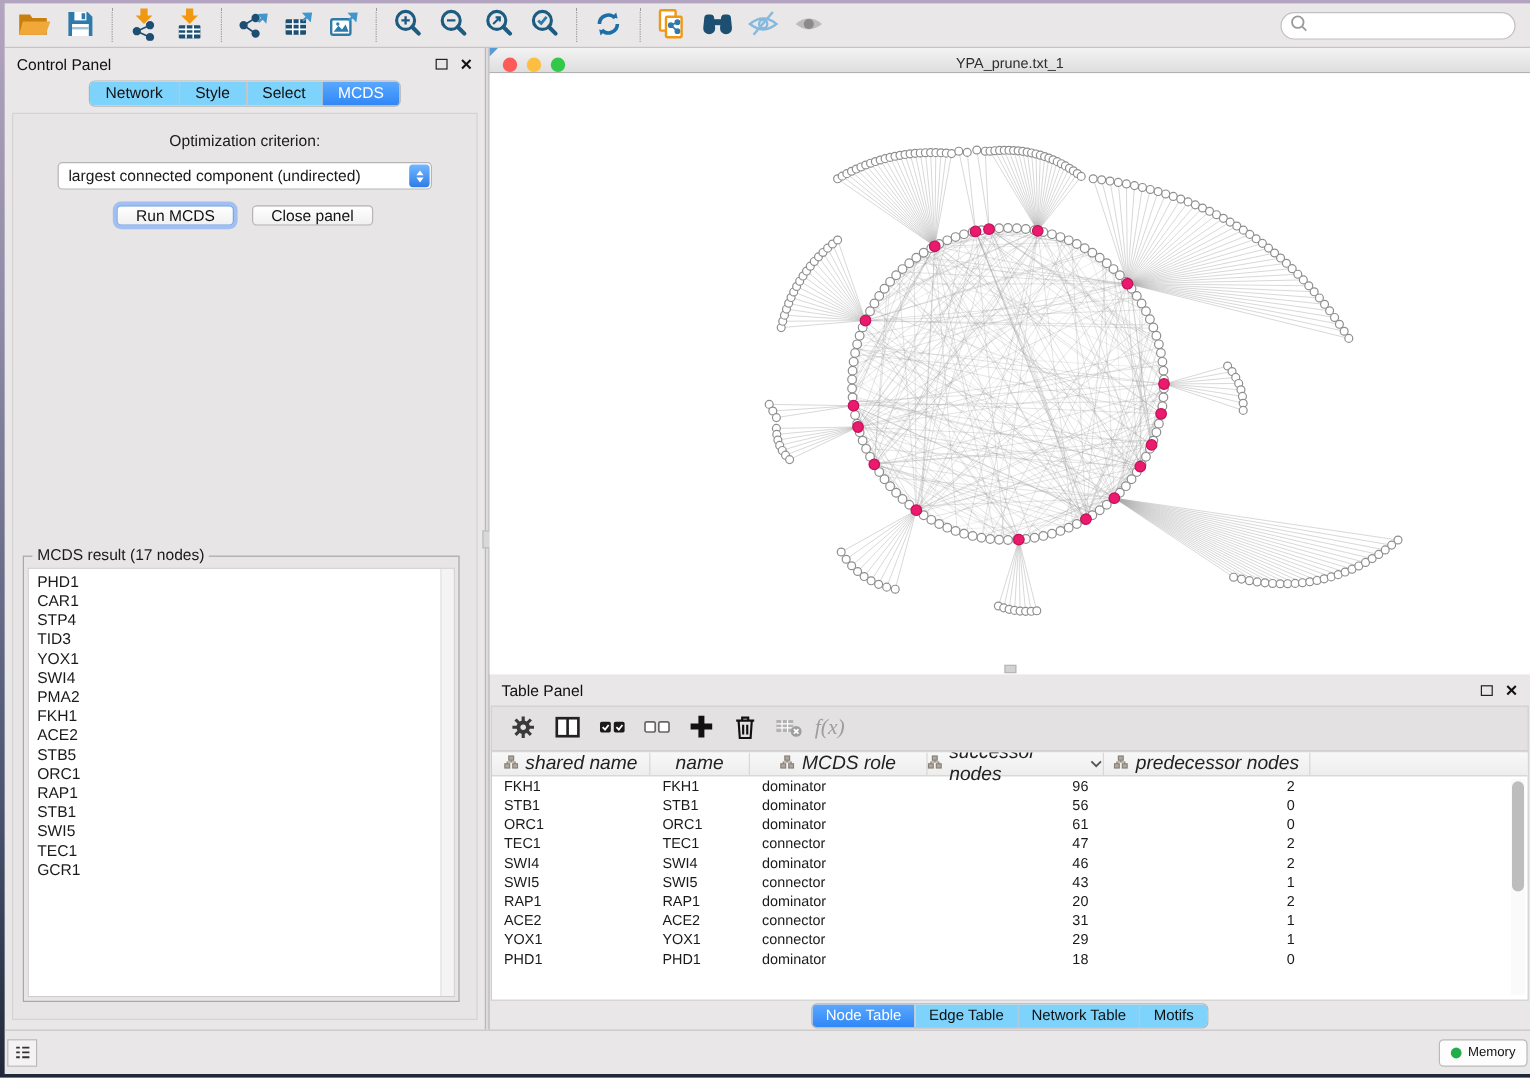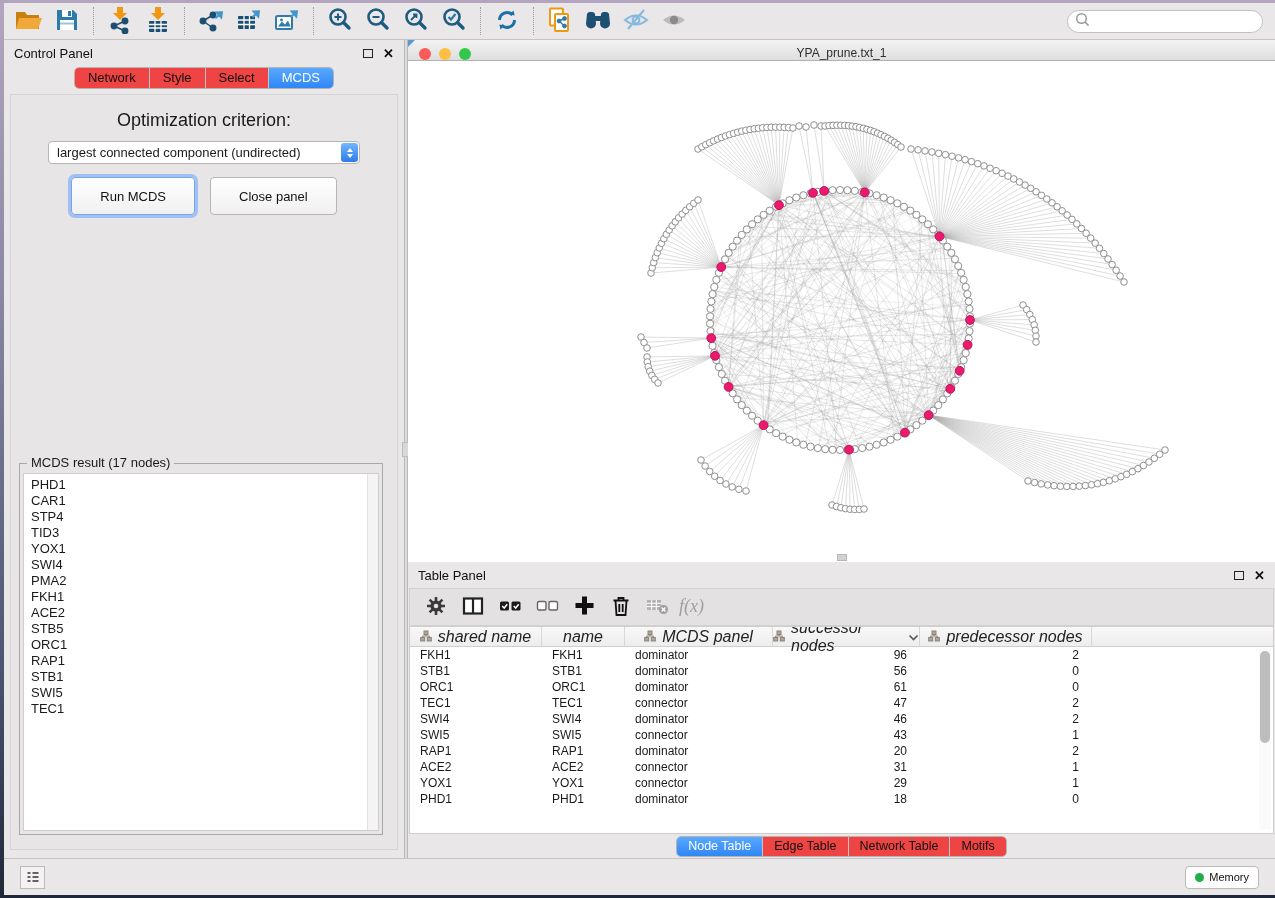--- a/index.html
+++ b/index.html
@@ -24,31 +24,31 @@
 
   
   .control-panel { width:400px; flex-shrink:0; background:#e9e7e8; display:flex; flex-direction:column; }
   .panel-head { height:26px; display:flex; align-items:center; padding:0 10px; flex-shrink:0; }
   .panel-title { font-size:13px; color:#111; }
   .win-btns { margin-left:auto; display:flex; align-items:center; gap:10px; }
   .float-btn { width:10px; height:9px; border:1.5px solid #222; background:transparent; }
   .close-btn { font-size:13px; font-weight:bold; color:#111; line-height:1; }
   .cp-tabs { display:flex; justify-content:center; margin:1px 0 5px; flex-shrink:0; }
   .tab-group { display:flex; border:1px solid #b5b3b4; border-radius:5px; overflow:hidden; background:#fdfdfd; }
-  .tab { padding:2px 13px 3px; font-size:13px; border-right:1px solid #c6c4c5; background:#ef4444; color:#111; white-space:nowrap; }
+  .tab { padding:2px 13px 3px; font-size:13px; border-right:1px solid #c6c4c5; background:#7dd3fc; color:#111; white-space:nowrap; }
   .tab:last-child { border-right:none; }
   .tab.active { background:linear-gradient(#5aa9ff,#2f86f6); color:#fff; }
   .cp-body { flex:1; margin:0 6px 8px; background:#e7e5e6; border:1px solid #d5d3d4; position:relative; padding-top:15px; display:flex; flex-direction:column; align-items:center; min-height:0; }
-  .opt-label { font-size:18px; margin-bottom:10px; }
+  .opt-label { font-size:13px; margin-bottom:10px; }
   .dropdown { width:312px; height:23px; background:#fff; border:1px solid #b7b5b6; border-radius:4px; display:flex; align-items:center; padding-left:8px; font-size:13px; position:relative; }
   .dd-stepper { position:absolute; right:1px; top:1px; bottom:1px; width:17px; border-radius:3px; background:linear-gradient(#74b7ff,#2d7ce8); display:flex; flex-direction:column; align-items:center; justify-content:center; gap:2px; }
   .arr-up { width:0; height:0; border-left:3.5px solid transparent; border-right:3.5px solid transparent; border-bottom:4.5px solid #fff; }
   .arr-dn { width:0; height:0; border-left:3.5px solid transparent; border-right:3.5px solid transparent; border-top:4.5px solid #fff; }
   .btn-row { margin-top:13px; display:flex; gap:15px; }
-  .mac-btn { height:38px; padding:0 28px; background:linear-gradient(#ffffff,#f0f0f0); border:1px solid #b7b5b6; border-radius:4px; font-size:13px; font-family:inherit; color:#111; }
+  .mac-btn { height:17px; padding:0 15px; background:linear-gradient(#ffffff,#f0f0f0); border:1px solid #b7b5b6; border-radius:4px; font-size:13px; font-family:inherit; color:#111; }
   .mac-btn.focused { box-shadow:0 0 0 3px rgba(77,144,254,.45); border-color:#74a7ec; }
   .result-fieldset { position:absolute; left:8px; right:14px; top:368px; bottom:14px; border:1px solid #a9a7a8; }
   .result-legend { position:absolute; top:-9px; left:7px; background:#e7e5e6; padding:0 4px; font-size:13px; }
   .result-list { position:absolute; left:3px; right:3px; top:9px; bottom:3px; background:#fff; border:1px solid #cecccd; overflow:hidden; }
   .result-list ul { list-style:none; padding:3px 0 0 7px; }
   .result-list li { font-size:13px; line-height:16px; }
   .list-scroll-track { position:absolute; right:0; top:0; bottom:0; width:11px; background:#f4f4f4; border-left:1px solid #e2e2e2; }
 
   
   .vsplit { width:4px; flex-shrink:0; background:#dcdcdc; border-left:1px solid #b9b9b9; border-right:1px solid #b9b9b9; position:relative; }
@@ -78,21 +78,21 @@
   .tbody { flex:1; font-size:12px; position:relative; }
   .tr { display:flex; height:16px; align-items:center; }
   .td { flex-shrink:0; padding:0 10px; white-space:nowrap; overflow:hidden; }
   .td.num { text-align:right; padding-right:13px; }
   .tscroll-track { position:absolute; right:2px; top:2px; bottom:4px; width:12px; background:#fafafa; }
   .tscroll-thumb { position:absolute; left:1px; right:1px; top:2px; height:92px; background:#bdbdbd; border-radius:5px; }
   .tp-tabs { height:24px; display:flex; justify-content:center; align-items:center; flex-shrink:0; }
   .tp-tabs .tab { font-size:12.5px; padding:2px 11px 3px; }
 
   
-  .statusbar { height:37px; background:#e9e7e8; border-top:1px solid #c6c4c5; display:flex; align-items:center; padding:0 16px; flex-shrink:0; }
+  .statusbar { height:37px; background:#e9e7e8; border-top:1px solid #c6c4c5; display:flex; align-items:center; padding:0 2px; flex-shrink:0; }
   .sb-btn { width:25px; height:23px; border:1px solid #bbb9ba; background:#f4f2f3; display:flex; align-items:center; justify-content:center; }
   .memory-btn { margin-left:auto; height:23px; border:1px solid #bbb9ba; background:#fdfdfd; border-radius:4px; display:flex; align-items:center; gap:5px; padding:0 9px; font-size:11px; font-family:inherit; color:#111; }
   .mem-dot { width:9px; height:9px; border-radius:50%; background:#1fae4a; }
 </style>
 </head>
 <body>
 
 <div class="app">
 
   <div class="toolbar">
@@ -294,20 +294,21 @@
                 <li>SWI4</li>
                 <li>PMA2</li>
                 <li>FKH1</li>
                 <li>ACE2</li>
                 <li>STB5</li>
                 <li>ORC1</li>
                 <li>RAP1</li>
                 <li>STB1</li>
                 <li>SWI5</li>
                 <li>TEC1</li>
+                <li>GCR1</li>
               </ul>
             <div class="list-scroll-track"></div>
           </div>
         </div>
       </div>
     </div>
 
     <div class="vsplit">
       <div class="vsplit-grip"></div>
     </div>
@@ -1168,21 +1169,21 @@
               </div>
               <div class="th" style="width: 148px;">
                 <span><svg width="12" height="12" viewBox="0 0 12 12">
                     <g stroke="#8a8178" stroke-width="1" fill="#b0a89e">
                       <rect x="4" y="1" width="4" height="3.5"></rect>
                       <rect x="0.7" y="7.5" width="4" height="3.5"></rect>
                       <rect x="7.3" y="7.5" width="4" height="3.5"></rect>
                       <path d="M6 4.5v1.5M2.7 7.5V6h6.6v1.5" fill="none"></path>
                     </g>
                   </svg></span>
-                <span>MCDS panel</span>
+                <span>MCDS role</span>
               </div>
               <div class="th" style="width: 147px;">
                 <span><svg width="12" height="12" viewBox="0 0 12 12">
                     <g stroke="#8a8178" stroke-width="1" fill="#b0a89e">
                       <rect x="4" y="1" width="4" height="3.5"></rect>
                       <rect x="0.7" y="7.5" width="4" height="3.5"></rect>
                       <rect x="7.3" y="7.5" width="4" height="3.5"></rect>
                       <path d="M6 4.5v1.5M2.7 7.5V6h6.6v1.5" fill="none"></path>
                     </g>
                   </svg></span>

